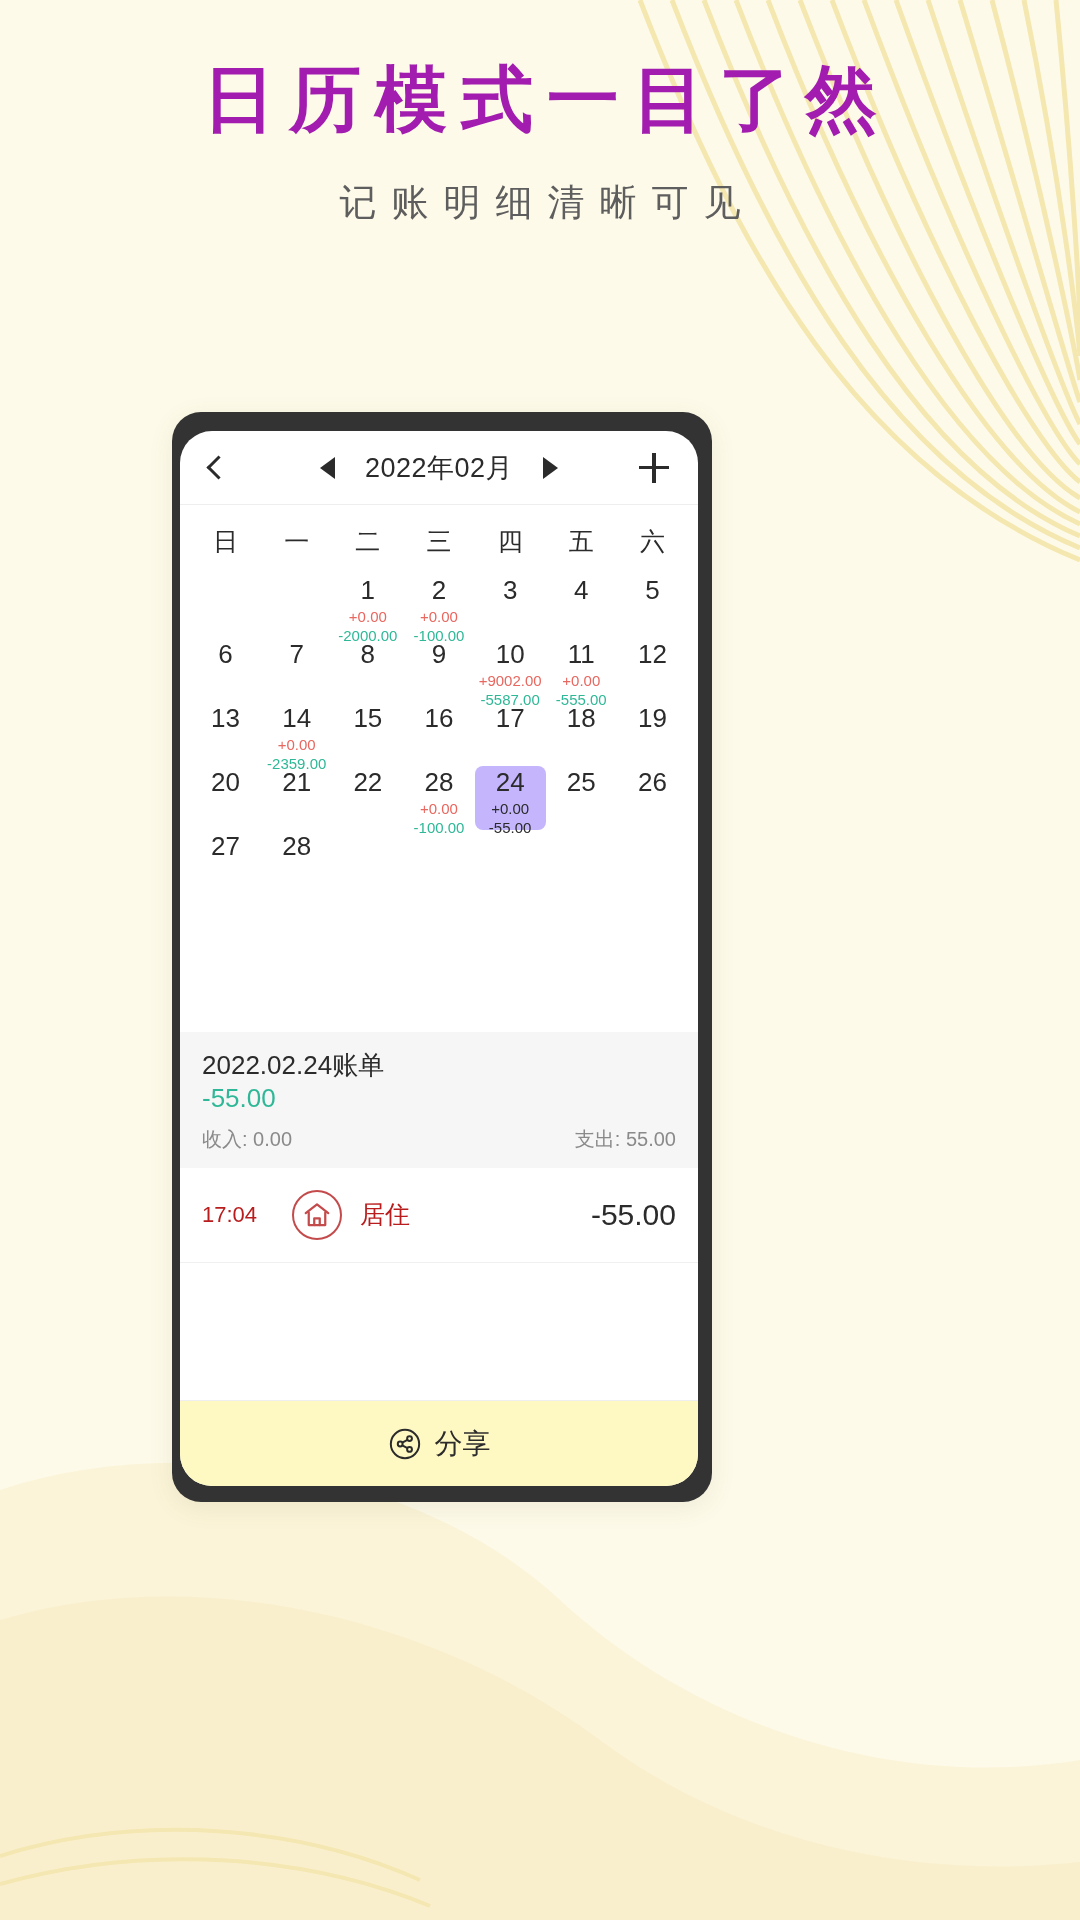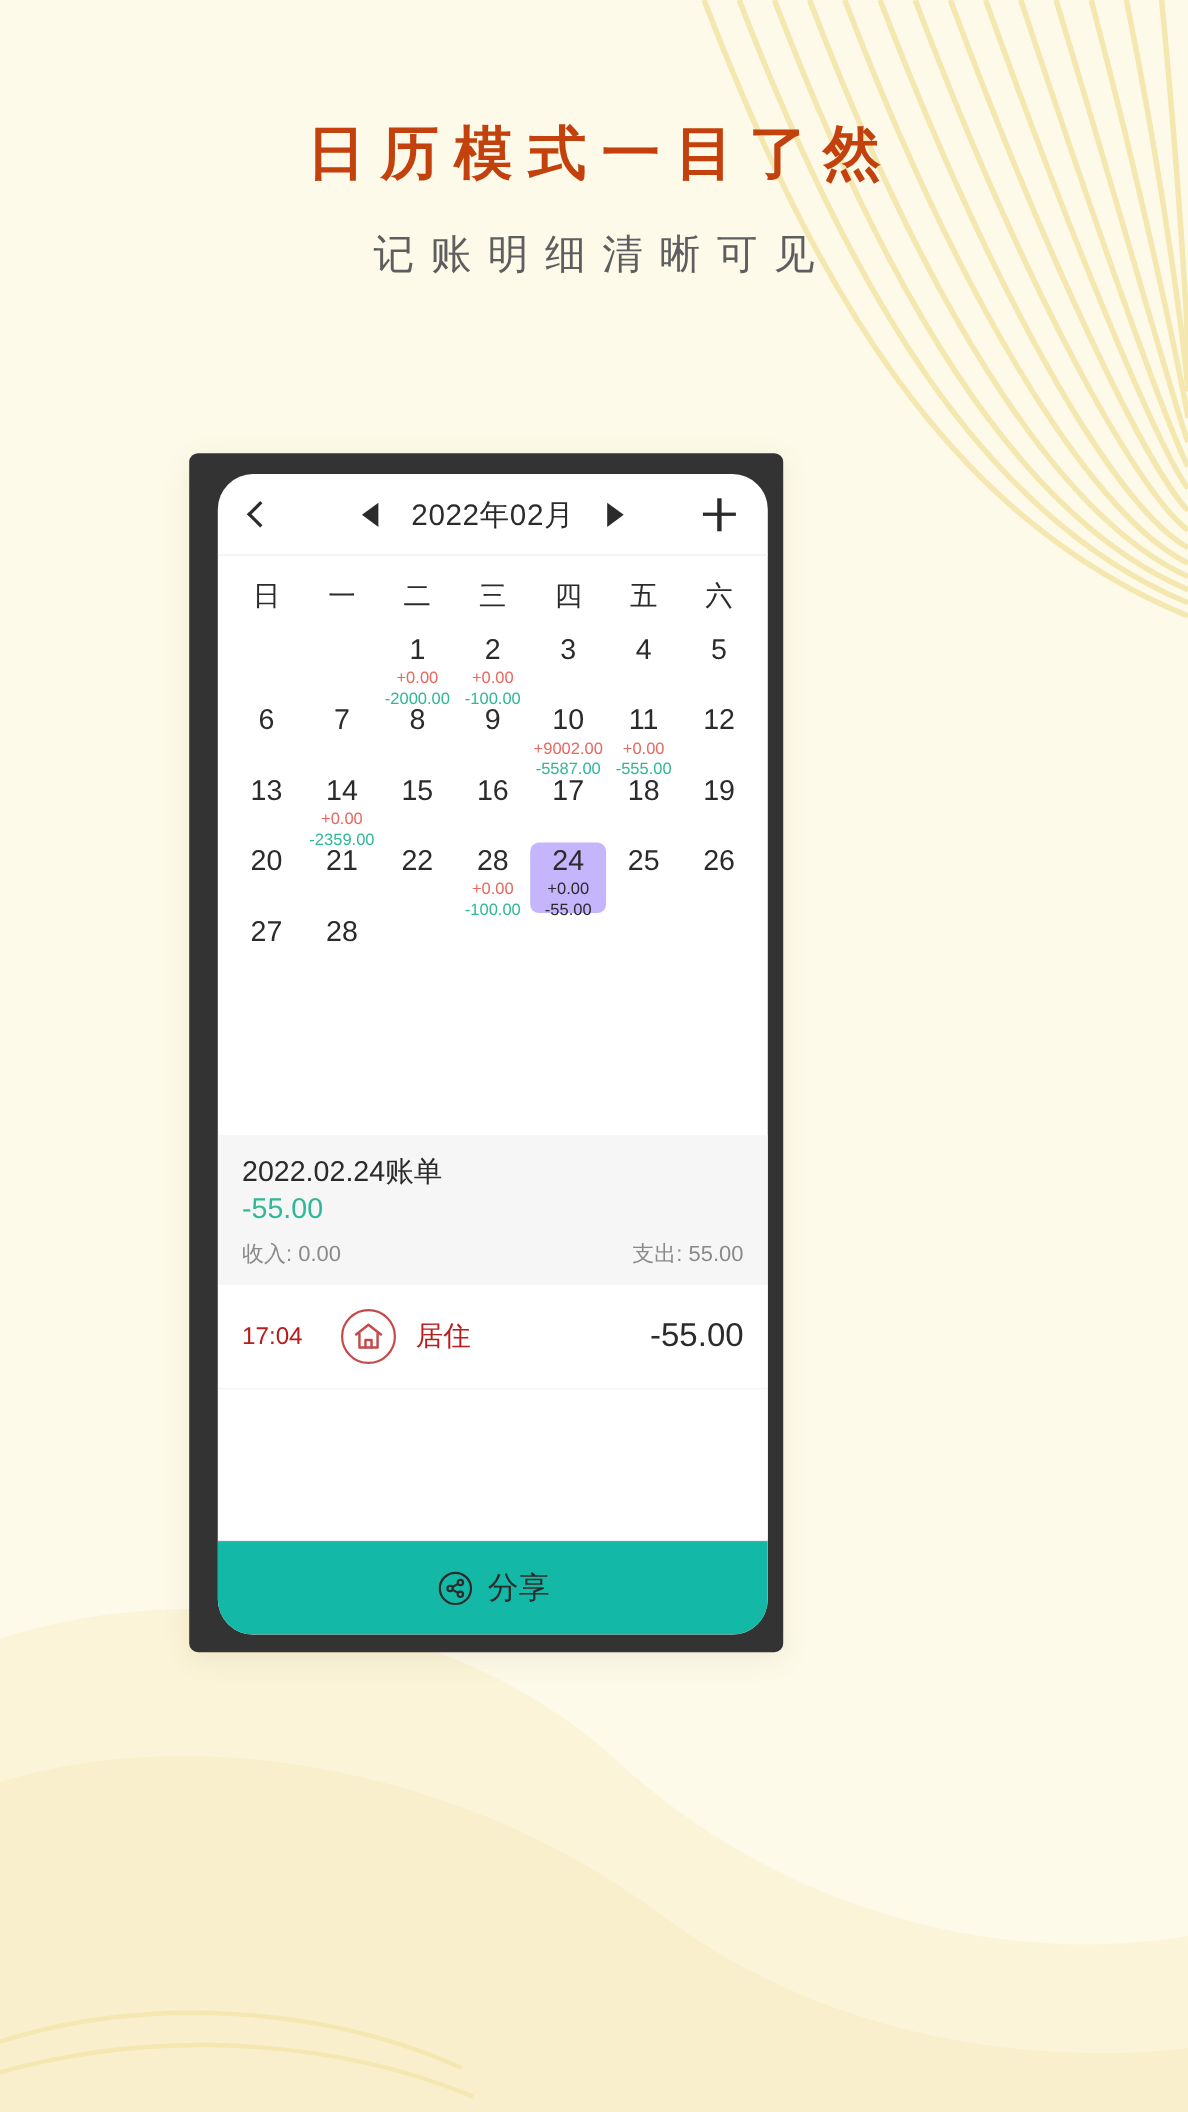--- a/index.html
+++ b/index.html
@@ -12,50 +12,50 @@
   }
 
   
   .bg-root { position: absolute; inset: 0; overflow: hidden; z-index: 0; }
   .bg-svg { position: absolute; inset: 0; width: 1080px; height: 1920px; display: block; }
 
   
   .promo { position: absolute; left: 0; top: 0; width: 1080px; z-index: 3; }
   .promo-title {
     font-family: "Liberation Serif", "DejaVu Serif", serif;
-    font-size: 53px;
+    font-size: 72px;
     font-weight: 700;
-    color: #c2410c;
+    color: #a21caf;
     text-align: center;
     letter-spacing: 14px;
     text-indent: 14px;
-    margin-top: 112px;
+    margin-top: 62px;
     line-height: 1.08;
   }
   .promo-sub {
     font-size: 37px;
     color: #5E5E5E;
     text-align: center;
     letter-spacing: 15px;
     text-indent: 15px;
     margin-top: 38px;
     font-weight: 400;
   }
 
   
   .phone {
     position: absolute;
     left: 172px;
     top: 412px;
     width: 540px;
     height: 1090px;
     background: #333333;
-    border-radius: 8px;
+    border-radius: 29px;
     z-index: 4;
-    padding: 19px 14px 16px 26px;
+    padding: 19px 14px 16px 8px;
     box-shadow: 0 6px 24px rgba(120,110,60,0.10);
   }
   .screen {
     width: 100%;
     height: 100%;
     background: #FFFFFF;
     border-radius: 32px;
     overflow: hidden;
     display: flex;
     flex-direction: column;
@@ -216,21 +216,21 @@
 
   
   .share-bar {
     flex: 0 0 auto;
     border-top: 1px solid #EFEFEF;
     height: 86px;
     display: flex;
     align-items: center;
     justify-content: center;
     gap: 13px;
-    background: #14b8a6;
+    background: #fef9c3;
   }
   .share-ico { width: 34px; height: 34px; }
   .share-label { font-size: 28px; color: #2B2B2B; }
 </style>
 </head>
 <body>
 
 <div class="bg-root">
   <svg class="bg-svg" viewBox="0 0 1080 1920">
     <rect x="0" y="0" width="1080" height="1920" fill="#FDFAE9"></rect>

